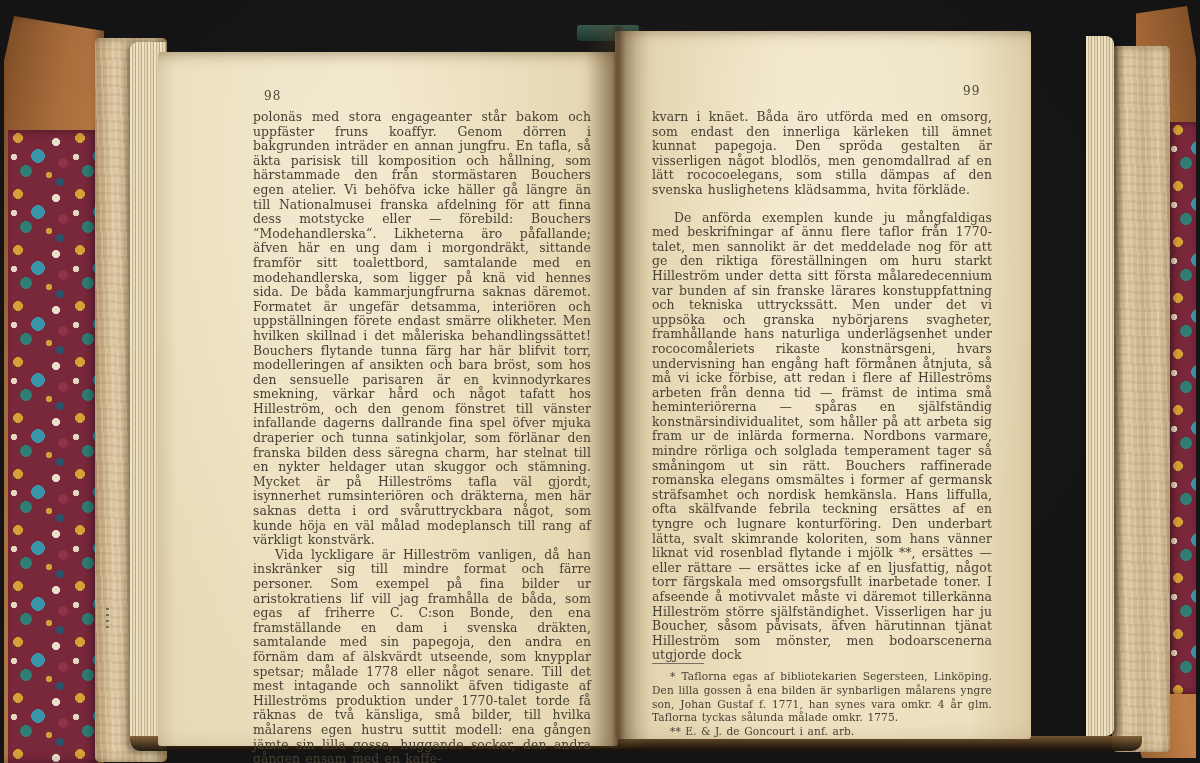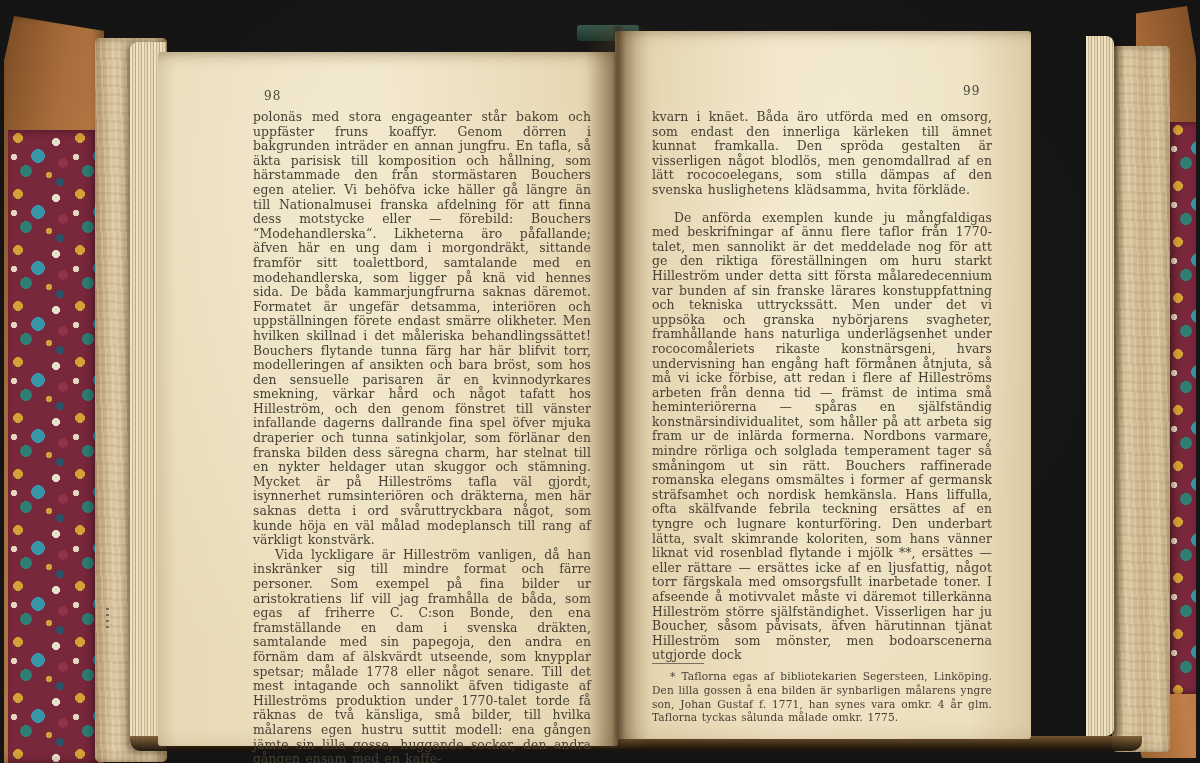--- a/index.html
+++ b/index.html
@@ -130,24 +130,25 @@
     <div class="page-num" style="left:106px;top:37px;">98</div>
     <div class="text-main" style="left:95px;top:58px;width:338px;">
       <p>polonäs med stora engageanter står bakom och uppfäster fruns koaffyr.  Genom dörren i bakgrunden inträder en annan jungfru.  En tafla, så äkta parisisk till komposition och hållning, som härstammade den från stormästaren Bouchers egen atelier.  Vi behöfva icke häller gå längre än till Nationalmusei franska afdelning för att finna dess motstycke eller — förebild: Bouchers “Modehandlerska“.  Likheterna äro påfallande; äfven här en ung dam i morgondräkt, sittande framför sitt toalettbord, samtalande med en modehandlerska, som ligger på knä vid hennes sida.  De båda kammarjungfrurna saknas däremot.  Formatet är ungefär detsamma, interiören och uppställningen förete endast smärre olikheter.  Men hvilken skillnad i det måleriska behandlingssättet!  Bouchers flytande tunna färg har här blifvit torr, modelleringen af ansikten och bara bröst, som hos den sensuelle parisaren är en kvinnodyrkares smekning, värkar hård och något tafatt hos Hilleström, och den genom fönstret till vänster infallande dagerns dallrande fina spel öfver mjuka draperier och tunna satinkjolar, som förlänar den franska bilden dess säregna charm, har stelnat till en nykter heldager utan skuggor och stämning.  Mycket är på Hilleströms tafla väl gjordt, isynnerhet rumsinteriören och dräkterna, men här saknas detta i ord svåruttryckbara något, som kunde höja en väl målad modeplansch till rang af värkligt konstvärk.</p>
       <p class="p-indent">Vida lyckligare är Hilleström vanligen, då han inskränker sig till mindre format och färre personer.  Som exempel på fina bilder ur aristokratiens lif vill jag framhålla de båda, som egas af friherre C. C:son Bonde, den ena framställande en dam i svenska dräkten, samtalande med sin papegoja, den andra en förnäm dam af älskvärdt utseende, som knypplar spetsar; målade 1778 eller något senare.  Till det mest intagande och sannolikt äfven tidigaste af Hilleströms produktion under 1770-talet torde få räknas de två känsliga, små bilder, till hvilka målarens egen hustru suttit modell: ena gången jämte sin lilla gosse, huggande socker, den andra gången ensam med en kaffe-</p>
     </div>
   </div>
 
   <div class="abs page page-right">
     <div class="page-num" style="left:348px;top:53px;">99</div>
     <div class="text-main" style="left:37px;top:79px;width:340px;">
-      <p>kvarn i knäet.  Båda äro utförda med en omsorg, som endast den innerliga kärleken till ämnet kunnat framkalla. Den spröda gestalten är visserligen något blodlös, men genomdallrad af en lätt rococoelegans, som stilla dämpas af den svenska huslighetens klädsamma, hvita förkläde.</p>
+      <p>kvarn i knäet.  Båda äro utförda med en omsorg, som endast den innerliga kärleken till ämnet kunnat papegoja. Den spröda gestalten är visserligen något blodlös, men genomdallrad af en lätt rococoelegans, som stilla dämpas af den svenska huslighetens klädsamma, hvita förkläde.</p>
       <p class="p-indent p-gap">De anförda exemplen kunde ju mångfaldigas med beskrifningar af ännu flere taflor från 1770-talet, men sannolikt är det meddelade nog för att ge den riktiga föreställningen om huru starkt Hilleström under detta sitt första målaredecennium var bunden af sin franske lärares konstuppfattning och tekniska uttryckssätt.  Men under det vi uppsöka och granska nybörjarens svagheter, framhållande hans naturliga underlägsenhet under rococomåleriets rikaste konstnärsgeni, hvars undervisning han engång haft förmånen åtnjuta, så må vi icke förbise, att redan i flere af Hilleströms arbeten från denna tid — främst de intima små heminteriörerna — spåras en själfständig konstnärsindividualitet, som håller på att arbeta sig fram ur de inlärda formerna.  Nordbons varmare, mindre rörliga och solglada temperament tager så småningom ut sin rätt.  Bouchers raffinerade romanska elegans omsmältes i former af germansk sträfsamhet och nordisk hemkänsla.  Hans liffulla, ofta skälfvande febrila teckning ersättes af en tyngre och lugnare konturföring.  Den underbart lätta, svalt skimrande koloriten, som hans vänner liknat vid rosenblad flytande i mjölk **, ersättes — eller rättare — ersättes icke af en ljusfattig, något torr färgskala med omsorgsfullt inarbetade toner.  I afseende å motivvalet måste vi däremot tillerkänna Hilleström större själfständighet.  Visserligen har ju Boucher, såsom påvisats, äfven härutinnan tjänat Hilleström som mönster, men bodoarscenerna utgjorde dock</p>
       <div class="footnotes">
         <div class="fn-rule"></div>
         <p>* Taflorna egas af bibliotekarien Segersteen, Linköping.  Den lilla gossen å ena bilden är synbarligen målarens yngre son, Johan Gustaf f. 1771, han synes vara omkr. 4 år glm.  Taflorna tyckas sålunda målade omkr. 1775.</p>
+        <p>** E. &amp; J. de Goncourt i anf. arb.</p>
       </div>
     </div>
   </div>
 
   <div class="abs gutter-shadow"></div>
 
 </div>
 
 </body></html>

